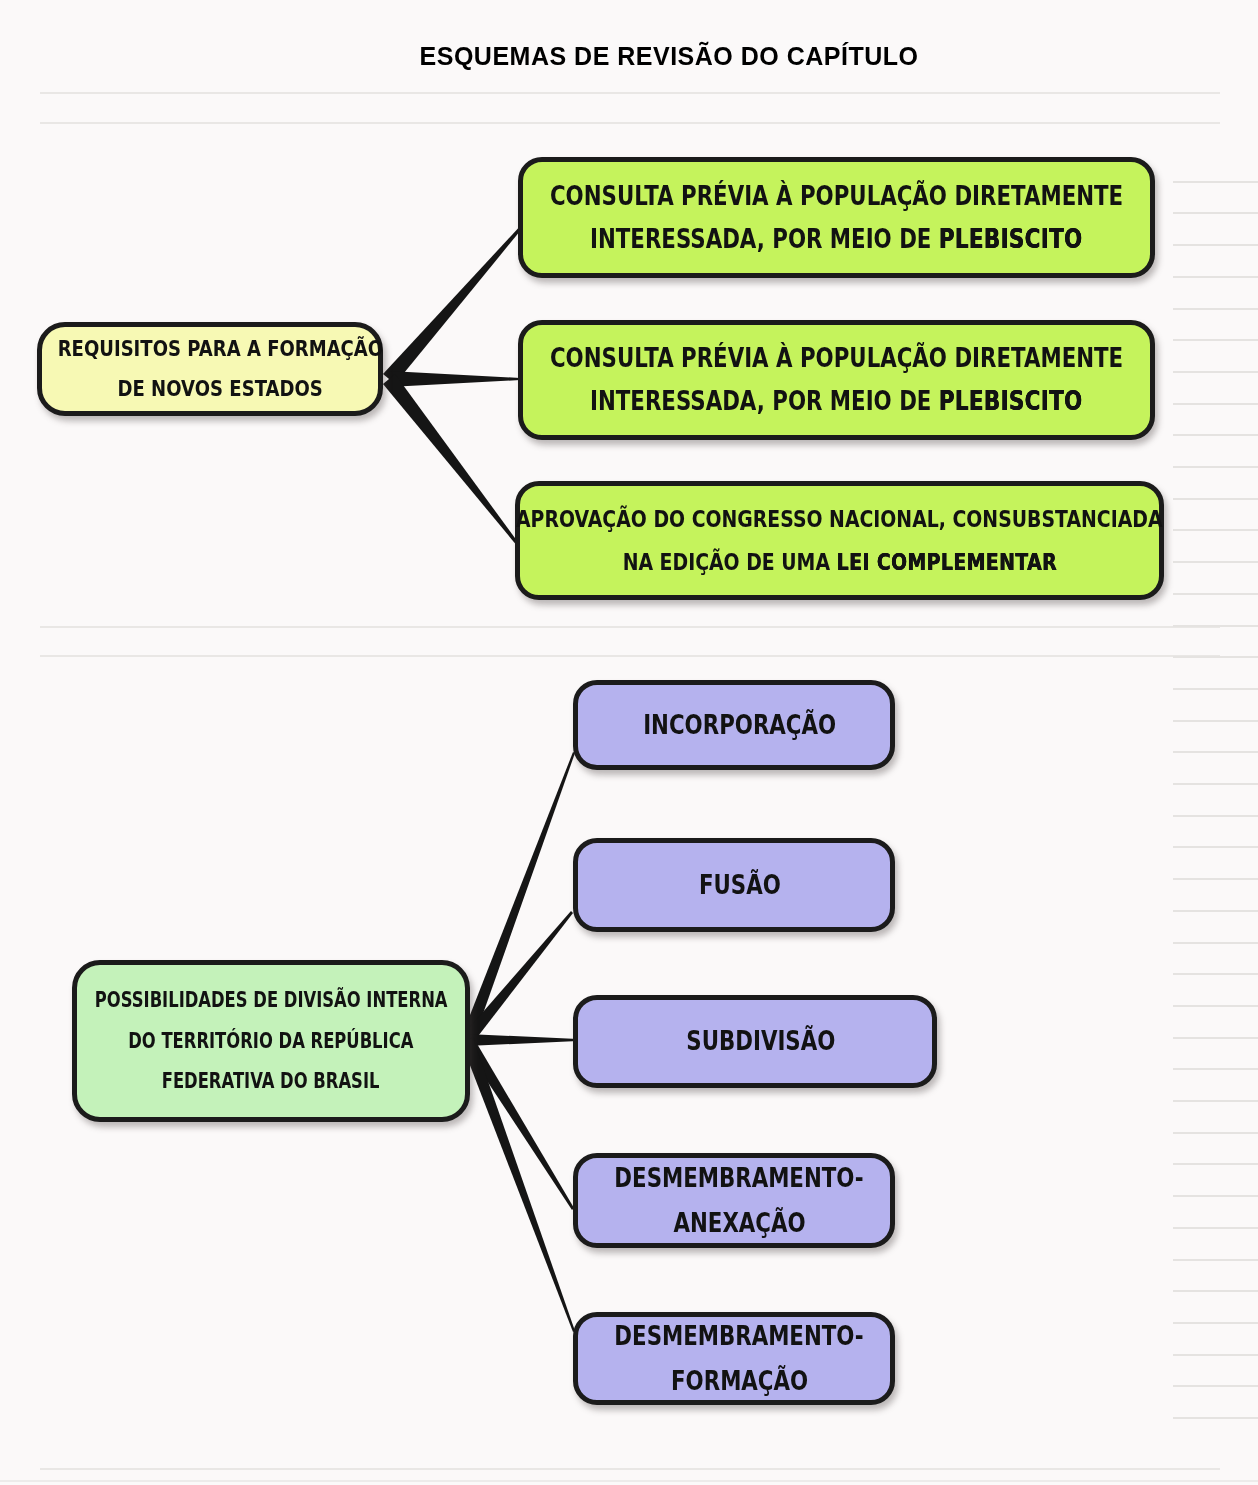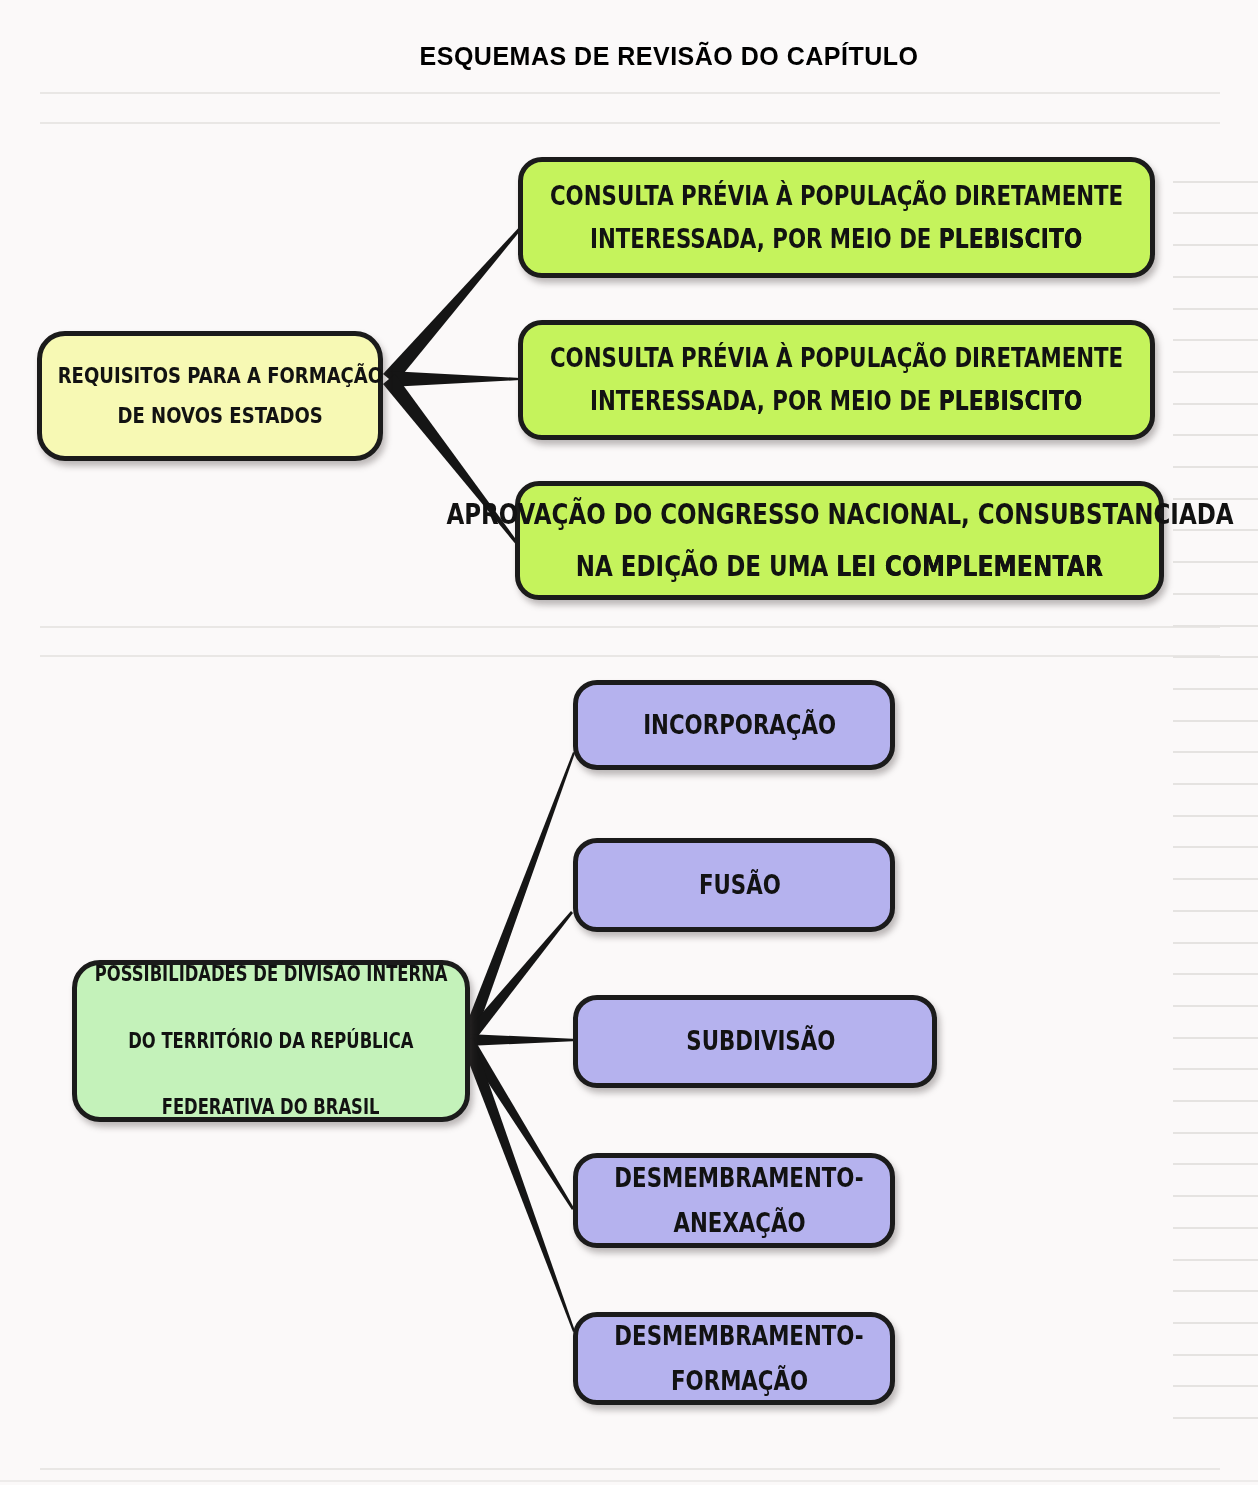--- a/index.html
+++ b/index.html
@@ -40,31 +40,31 @@
     display:flex;flex-direction:column;align-items:center;justify-content:center;
     border:5px solid #1b1b1b;border-radius:24px;
     box-shadow:3px 5px 6px rgba(70,60,60,.35);
     color:#121212;font-weight:bold;text-align:center;
     box-sizing:border-box;
   }
   .node .ln{white-space:nowrap;transform:scaleX(.82);transform-origin:center;}
   .strong{text-shadow:0 0 .7px currentColor,.5px 0 currentColor;letter-spacing:.5px;}
 
   .root-yellow{
-    left:37px;top:331px;width:346px;height:130px;
+    left:37px;top:322px;width:346px;height:94px;
     background:#f7f9b4;font-size:22px;line-height:1.8;border-radius:28px;padding-left:20px;
   }
   .green-child{background:#c5f35c;font-size:26px;line-height:1.65;}
   .gc-1{left:518px;top:157px;width:637px;height:121px;}
   .gc-2{left:518px;top:320px;width:637px;height:120px;}
-  .gc-3{left:515px;top:481px;width:649px;height:119px;font-size:28px;line-height:1.85;}
+  .gc-3{left:515px;top:481px;width:649px;height:119px;font-size:23px;line-height:1.85;}
 
   .root-green{
     left:72px;top:960px;width:398px;height:162px;
-    background:#c4f2ba;font-size:21px;line-height:1.95;border-radius:28px;gap:26px;
+    background:#c4f2ba;font-size:21px;line-height:1.95;border-radius:28px;
   }
   .root-green .ln{transform:scaleX(.78);}
   .purple-child{background:#b5b2ee;font-size:26px;line-height:1.7;padding-left:11px;}
   .pc-1{left:573px;top:680px;width:322px;height:90px;}
   .pc-2{left:573px;top:838px;width:322px;height:94px;text-align:center;}
   .pc-3{left:573px;top:995px;width:364px;height:93px;}
   .pc-4{left:573px;top:1153px;width:322px;height:95px;}
   .pc-5{left:573px;top:1312px;width:322px;height:93px;}
 </style>
 </head>

